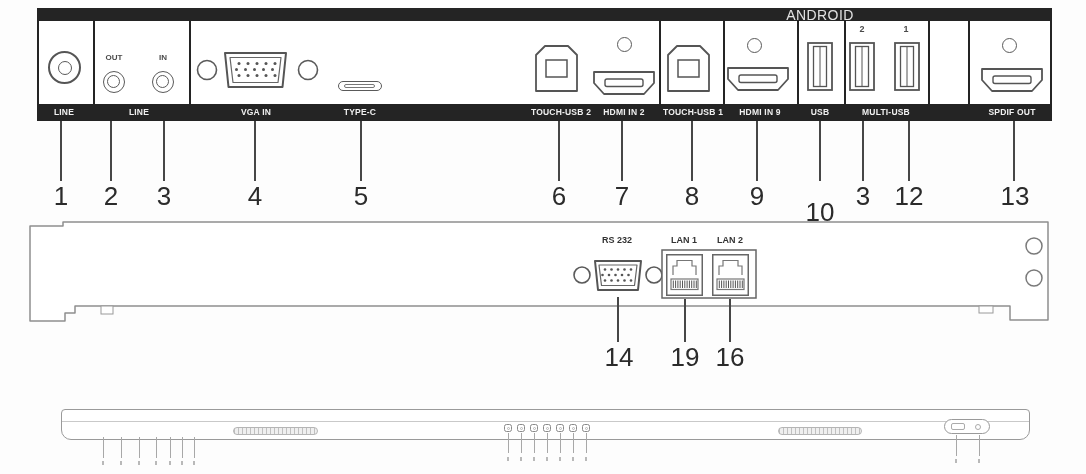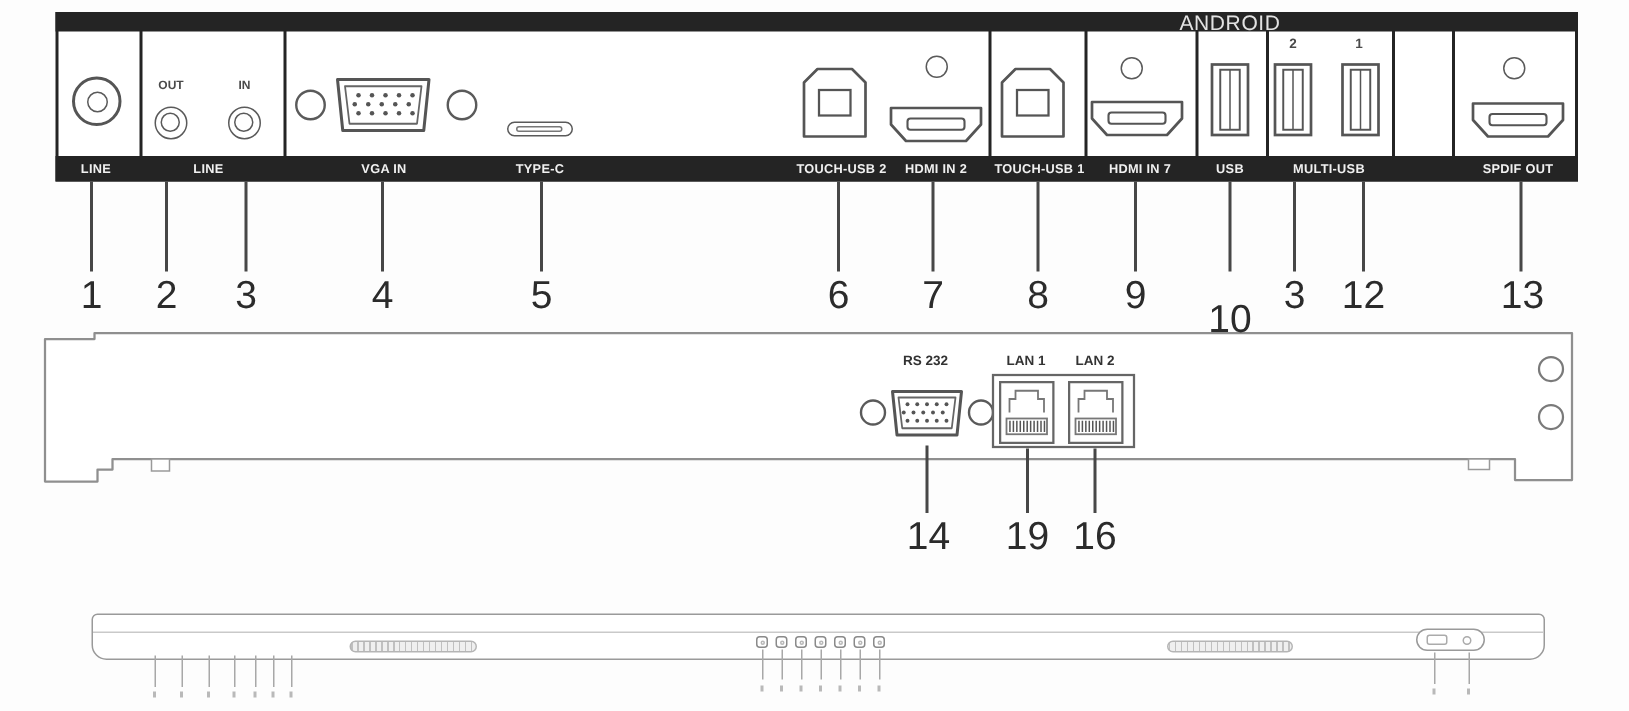--- a/index.html
+++ b/index.html
@@ -185,21 +185,21 @@
   <div class="plabel" style="left:862px;top:29px;font-size:9px">2</div>
   <div class="plabel" style="left:906px;top:29px;font-size:9px">1</div>
 
   <div class="slabel" style="left:64px;top:112px">LINE</div>
   <div class="slabel" style="left:139px;top:112px">LINE</div>
   <div class="slabel" style="left:256px;top:112px">VGA IN</div>
   <div class="slabel" style="left:360px;top:112px">TYPE-C</div>
   <div class="slabel" style="left:561px;top:112px">TOUCH-USB 2</div>
   <div class="slabel" style="left:624px;top:112px">HDMI IN 2</div>
   <div class="slabel" style="left:693px;top:112px">TOUCH-USB 1</div>
-  <div class="slabel" style="left:760px;top:112px">HDMI IN 7</div>
+  <div class="slabel" style="left:760px;top:112px">HDMI IN 9</div>
   <div class="slabel" style="left:820px;top:112px">USB</div>
   <div class="slabel" style="left:886px;top:112px">MULTI-USB</div>
   <div class="slabel" style="left:1012px;top:112px">SPDIF OUT</div>
 
   <div class="ld" style="left:60px;top:121px;height:60px"></div>
   <div class="ld" style="left:110px;top:121px;height:60px"></div>
   <div class="ld" style="left:163px;top:121px;height:60px"></div>
   <div class="ld" style="left:254px;top:121px;height:60px"></div>
   <div class="ld" style="left:360px;top:121px;height:60px"></div>
   <div class="ld" style="left:558px;top:121px;height:60px"></div>

